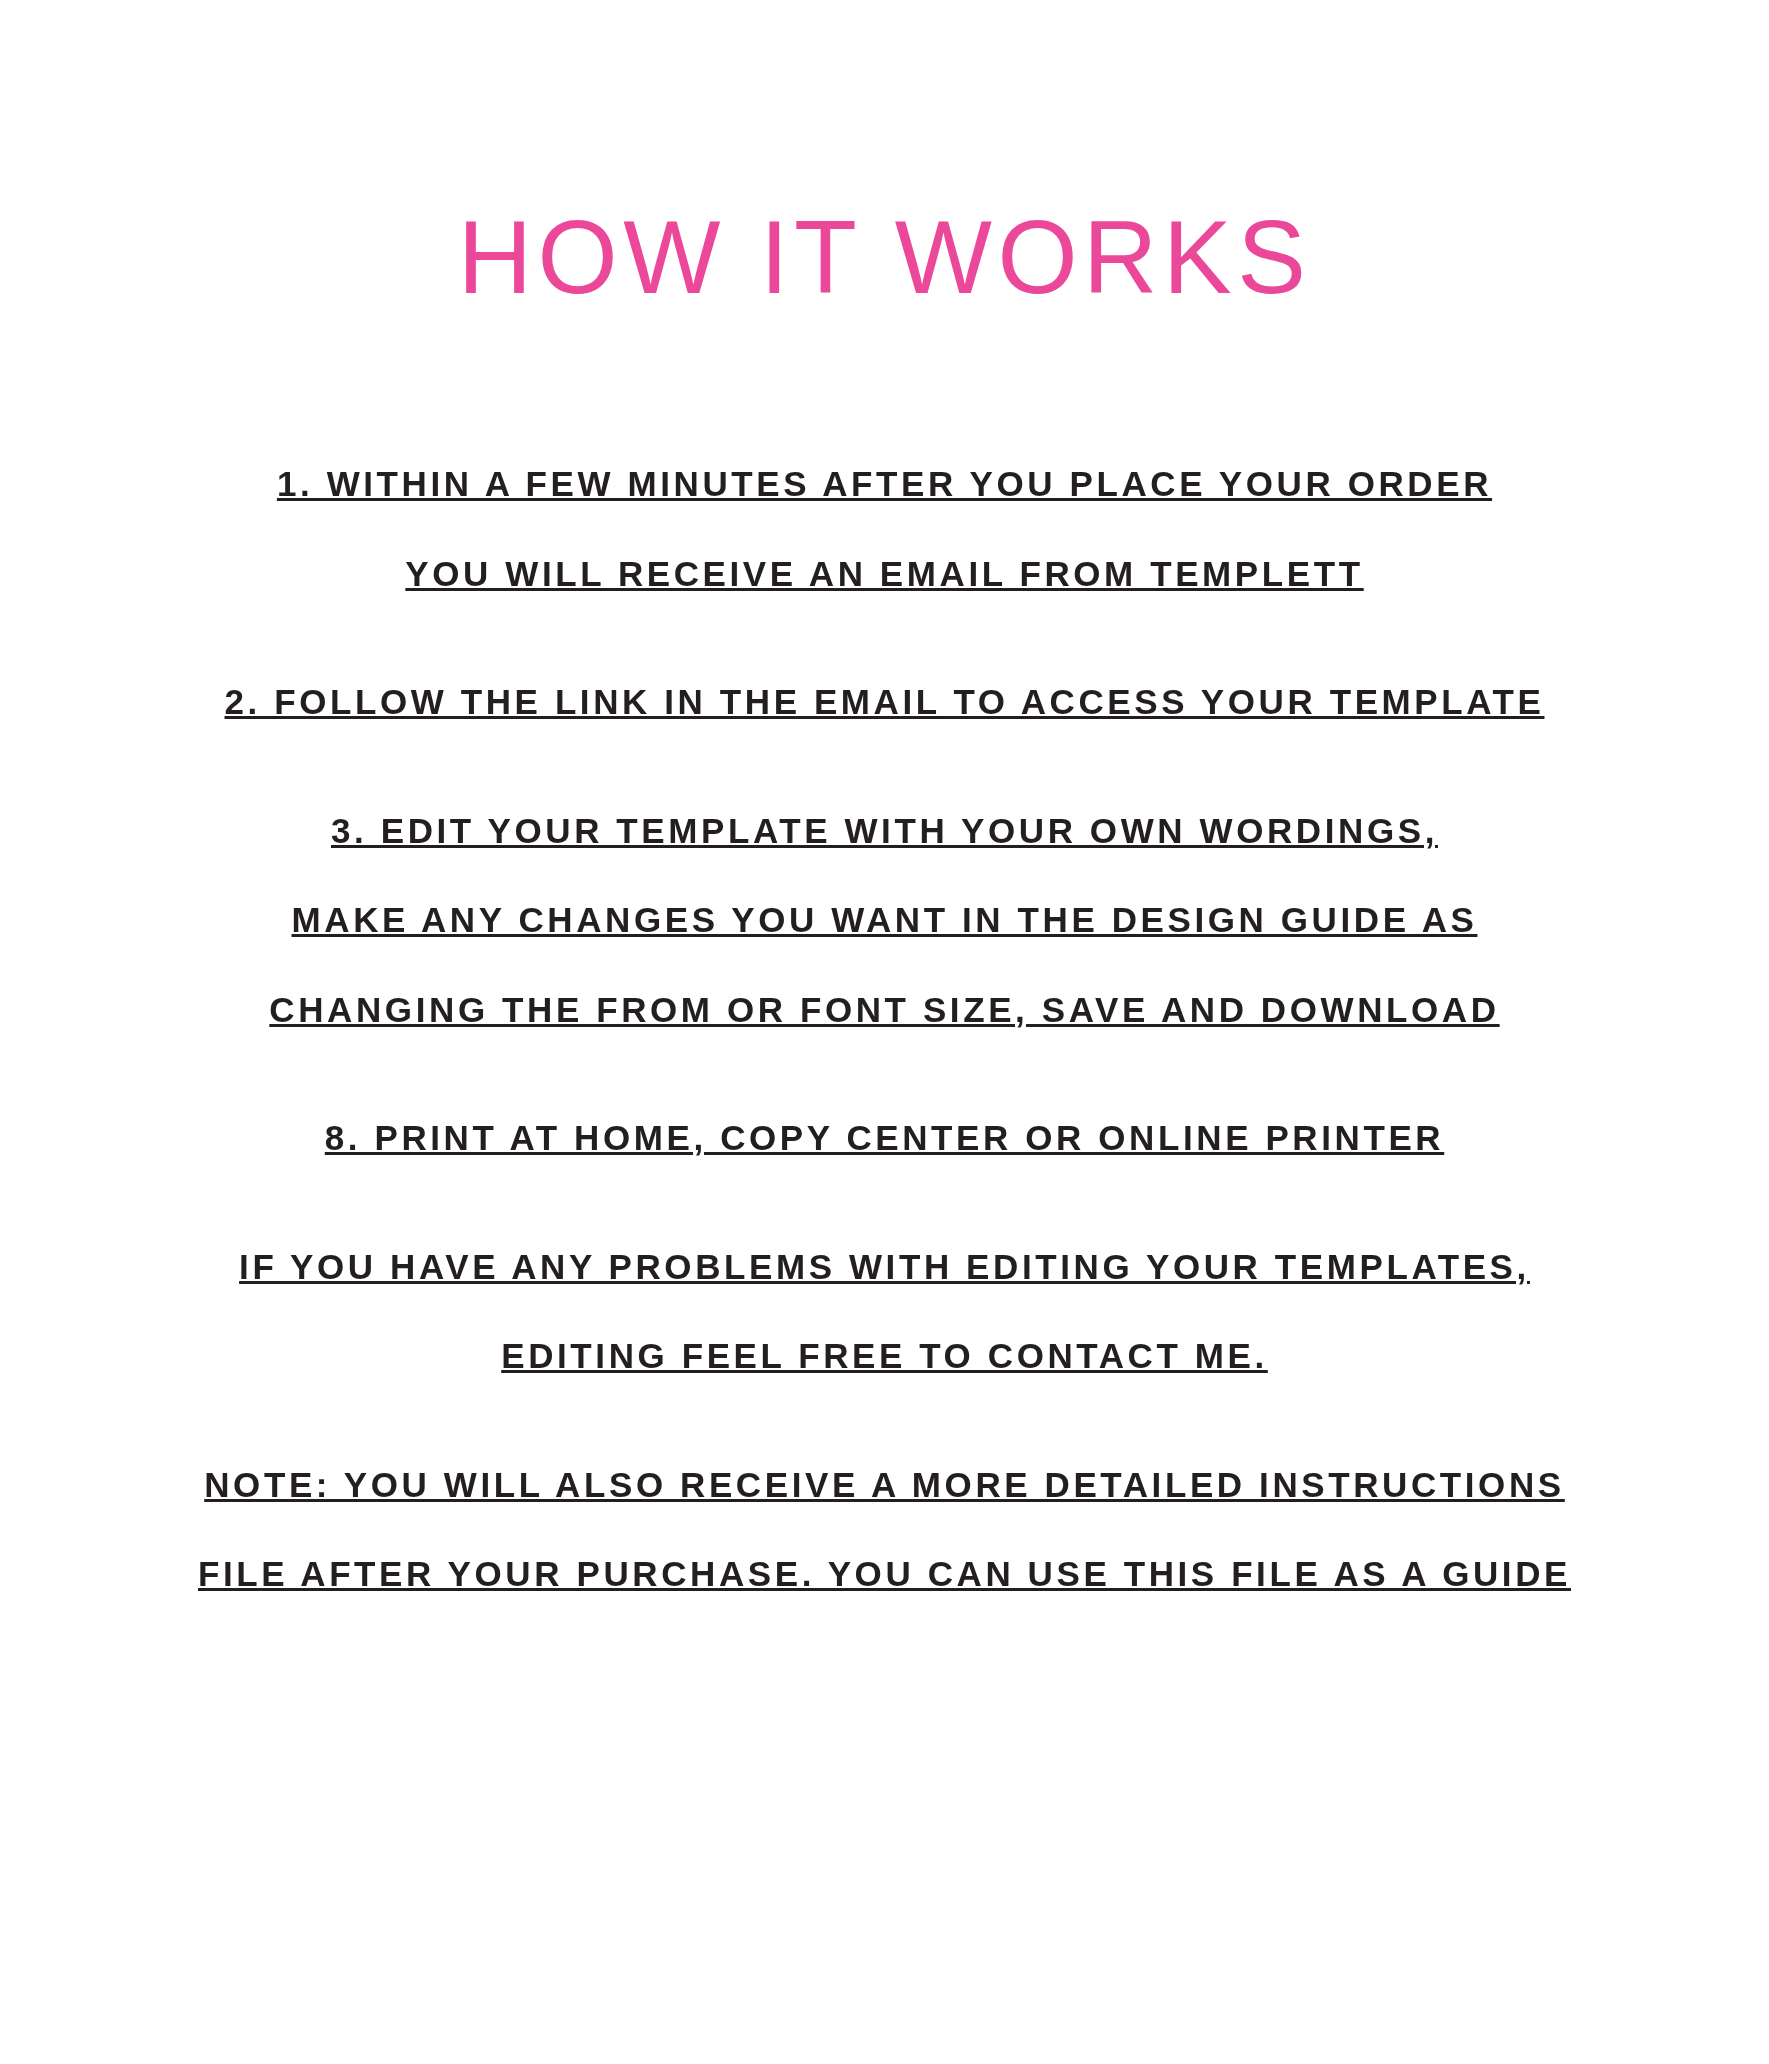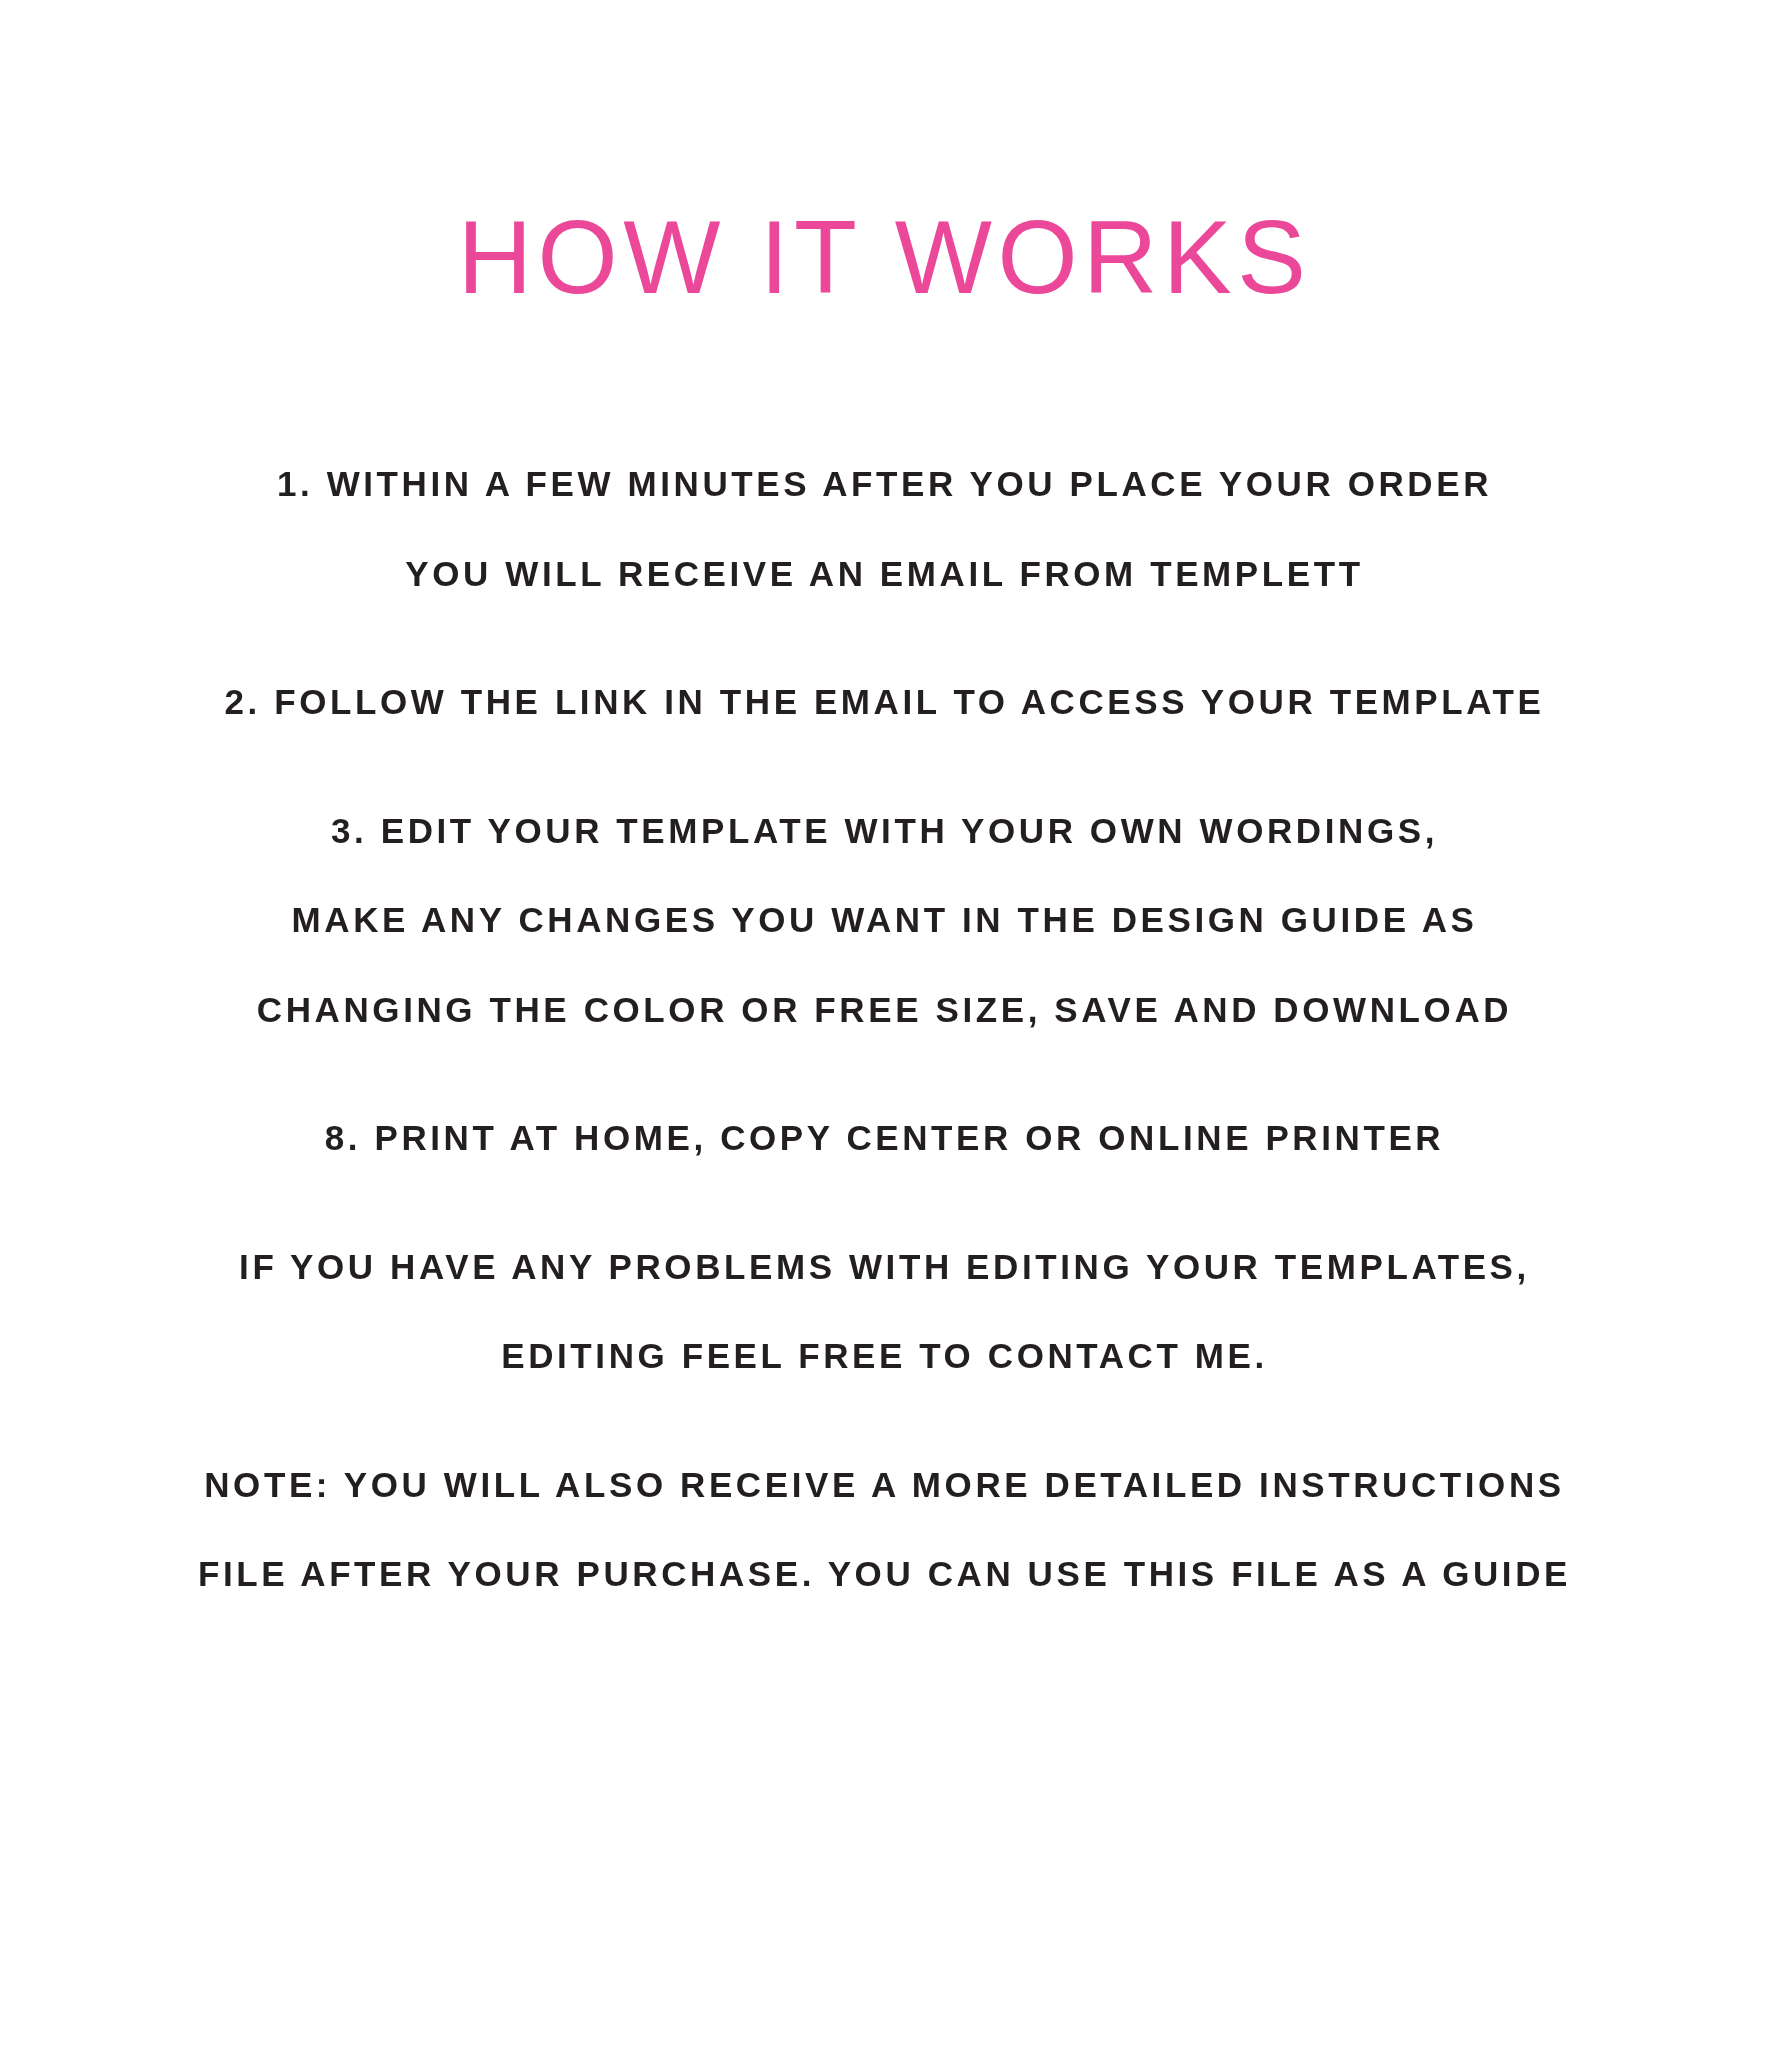--- a/index.html
+++ b/index.html
@@ -32,20 +32,21 @@
     margin: 0 0 90px 0;
   }
   .line {
     margin: 12px 0 51px 0;
     font-size: 35px;
     font-weight: 700;
     letter-spacing: 3.6px;
     line-height: 1.1;
     white-space: nowrap;
     color: #231f20;
+    text-decoration: underline;
   }
 </style>
 </head>
 <body>
 
 <main class="page">
 
   <h1 class="title">HOW IT WORKS</h1>
 
   <section class="step">
@@ -53,21 +54,21 @@
     <p class="line">YOU WILL RECEIVE AN EMAIL FROM TEMPLETT</p>
   </section>
 
   <section class="step">
     <p class="line">2. FOLLOW THE LINK IN THE EMAIL TO ACCESS YOUR TEMPLATE</p>
   </section>
 
   <section class="step">
     <p class="line">3. EDIT YOUR TEMPLATE WITH YOUR OWN WORDINGS,</p>
     <p class="line">MAKE ANY CHANGES YOU WANT IN THE DESIGN GUIDE AS</p>
-    <p class="line">CHANGING THE COLOR OR FREE SIZE, SAVE AND DOWNLOAD</p>
+    <p class="line">CHANGING THE FROM OR FONT SIZE, SAVE AND DOWNLOAD</p>
   </section>
 
   <section class="step">
     <p class="line">8. PRINT AT HOME, COPY CENTER OR ONLINE PRINTER</p>
   </section>
 
   <section class="step">
     <p class="line">IF YOU HAVE ANY PROBLEMS WITH EDITING YOUR TEMPLATES,</p>
     <p class="line">EDITING FEEL FREE TO CONTACT ME.</p>
   </section>

